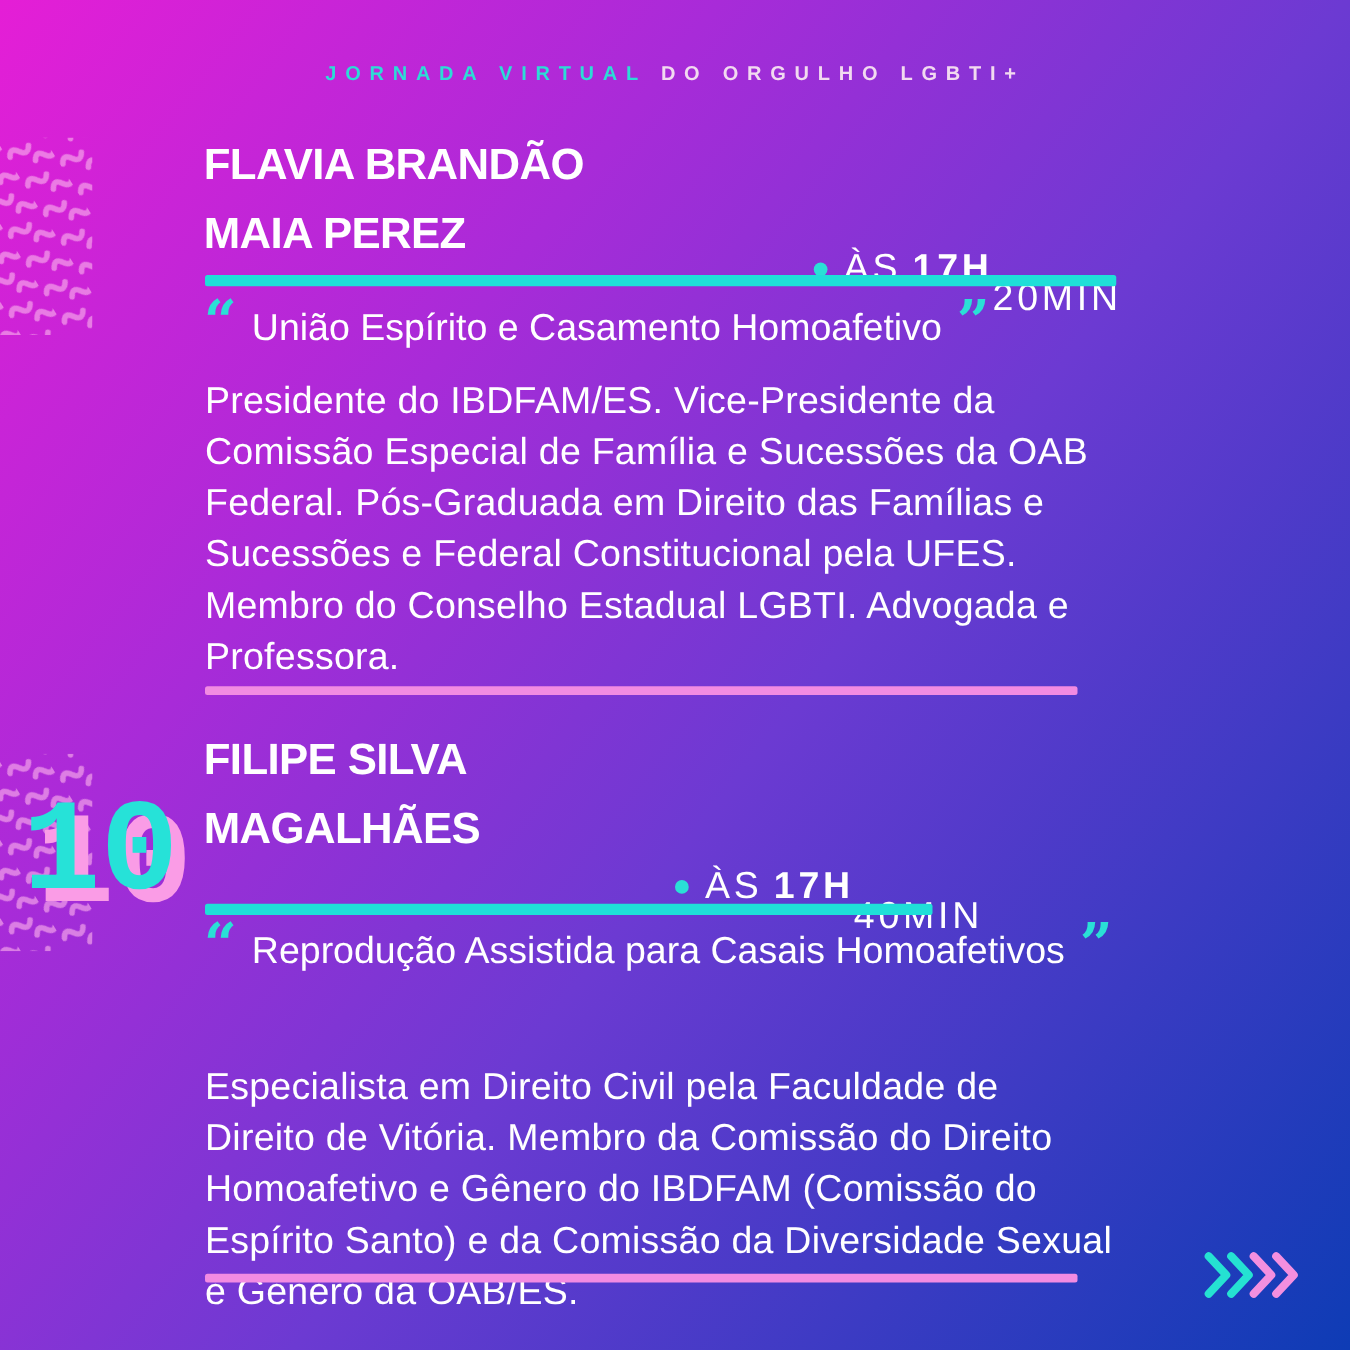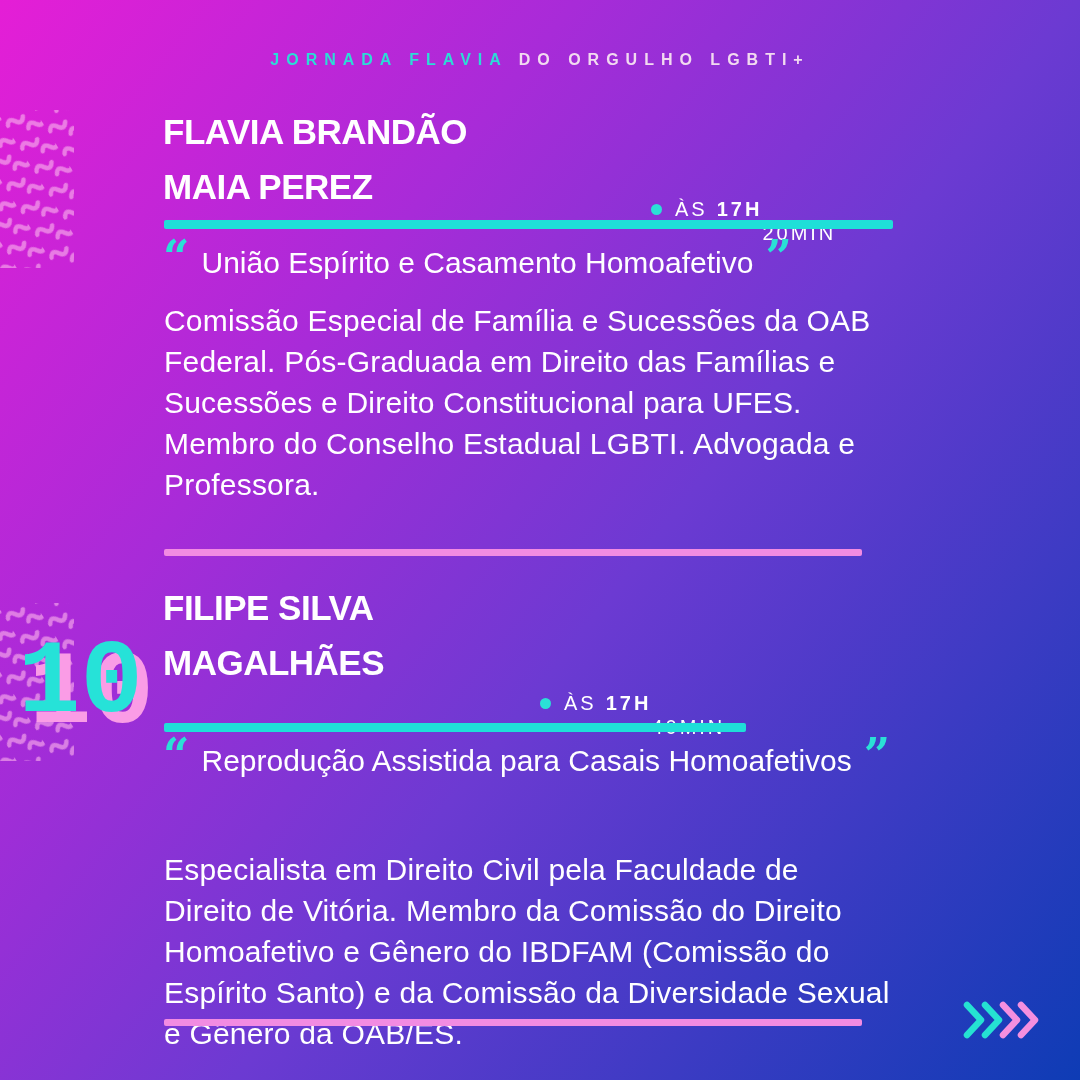--- a/index.html
+++ b/index.html
@@ -32,21 +32,21 @@
 
   .name{
     position:absolute;margin:0;color:#ffffff;font-weight:bold;
     font-size:35px;line-height:55px;letter-spacing:-0.5px;white-space:nowrap;
   }
   .name1{left:163px;top:104px;}
   .name2{left:163px;top:580px;}
 
   .time{
     position:absolute;display:flex;align-items:center;
-    color:#ffffff;font-size:20px;letter-spacing:3px;white-space:nowrap;
+    color:#ffffff;font-size:30px;letter-spacing:3px;white-space:nowrap;
   }
   .time1{left:651px;top:174px;}
   .time2{left:540px;top:668px;}
   .dot{width:11px;height:11px;border-radius:50%;background:#2ae0d6;margin-right:13px;flex:none;}
   .t-pre{font-weight:400;margin-right:9px;}
   .t-bold{font-weight:bold;}
   .t-rest{font-weight:400;margin-top:48px;}
 
   .rule-cyan{position:absolute;height:9px;background:#1fdfd8;border-radius:2px;}
   .ruleC1{left:164px;top:220px;width:729px;}
@@ -80,21 +80,21 @@
   .chev{fill:none;stroke-width:6.5;stroke-linecap:round;stroke-linejoin:round;}
   .chev-cyan{stroke:#25e2d2;}
   .chev-pink{stroke:#f48fdf;}
 </style>
 </head>
 <body>
 
 <div class="canvas">
 
   <div class="header">
-    <span class="hl">JORNADA FLAVIA</span><span class="hr"> DO ORGULHO LGBTI+</span>
+    <span class="hl">JORNADA VIRTUAL</span><span class="hr"> DO ORGULHO LGBTI+</span>
   </div>
 
   <svg class="pattern-square sq1" viewBox="0 0 156 158">
     <defs>
       <pattern id="squig" width="33" height="27" patternUnits="userSpaceOnUse" patternTransform="rotate(-32)">
         <path d="M2 7 q4 -7 8.5 0 q4.5 7 9 0" stroke="#f8aaec" stroke-opacity="0.65" stroke-width="4.5" fill="none" stroke-linecap="round"></path>
         <path d="M18 20 q4 -7 8.5 0 q4.5 7 9 0" stroke="#f8aaec" stroke-opacity="0.65" stroke-width="4.5" fill="none" stroke-linecap="round"></path>
       </pattern>
     </defs>
     <rect width="156" height="158" fill="url(#squig)"></rect>
@@ -115,23 +115,24 @@
 
   <div class="rule-cyan ruleC1"></div>
 
   <div class="quote quote1">
     <span class="qmark qopen">“</span>
     <span class="qtext">União Espírito e Casamento Homoafetivo</span>
     <span class="qmark qclose">”</span>
   </div>
 
   <div class="bio bio1">
+      <div>Presidente do IBDFAM/ES. Vice-Presidente da</div>
       <div>Comissão Especial de Família e Sucessões da OAB</div>
       <div>Federal. Pós-Graduada em Direito das Famílias e</div>
-      <div>Sucessões e Direito Constitucional para UFES.</div>
+      <div>Sucessões e Federal Constitucional pela UFES.</div>
       <div>Membro do Conselho Estadual LGBTI. Advogada e</div>
       <div>Professora.</div>
     </div>
 
   <div class="rule-pink ruleP1"></div>
 
   <svg class="pattern-square sq2" viewBox="0 0 156 158">
     <rect width="156" height="158" fill="url(#squig)"></rect>
   </svg>
 

